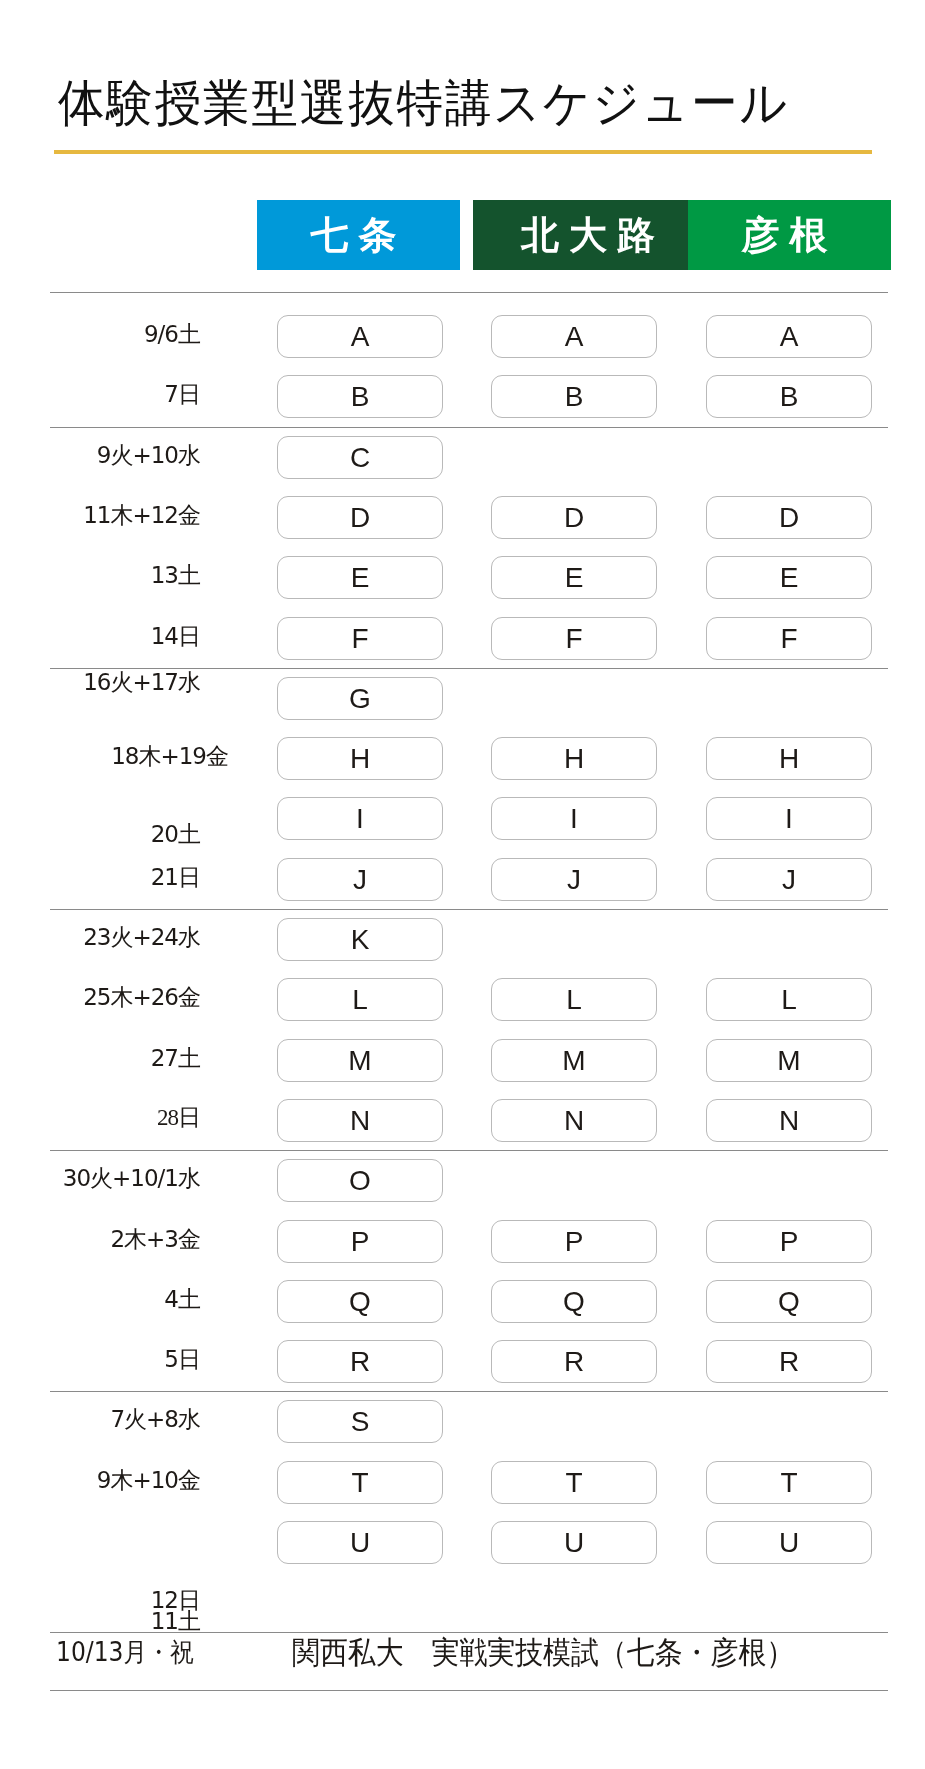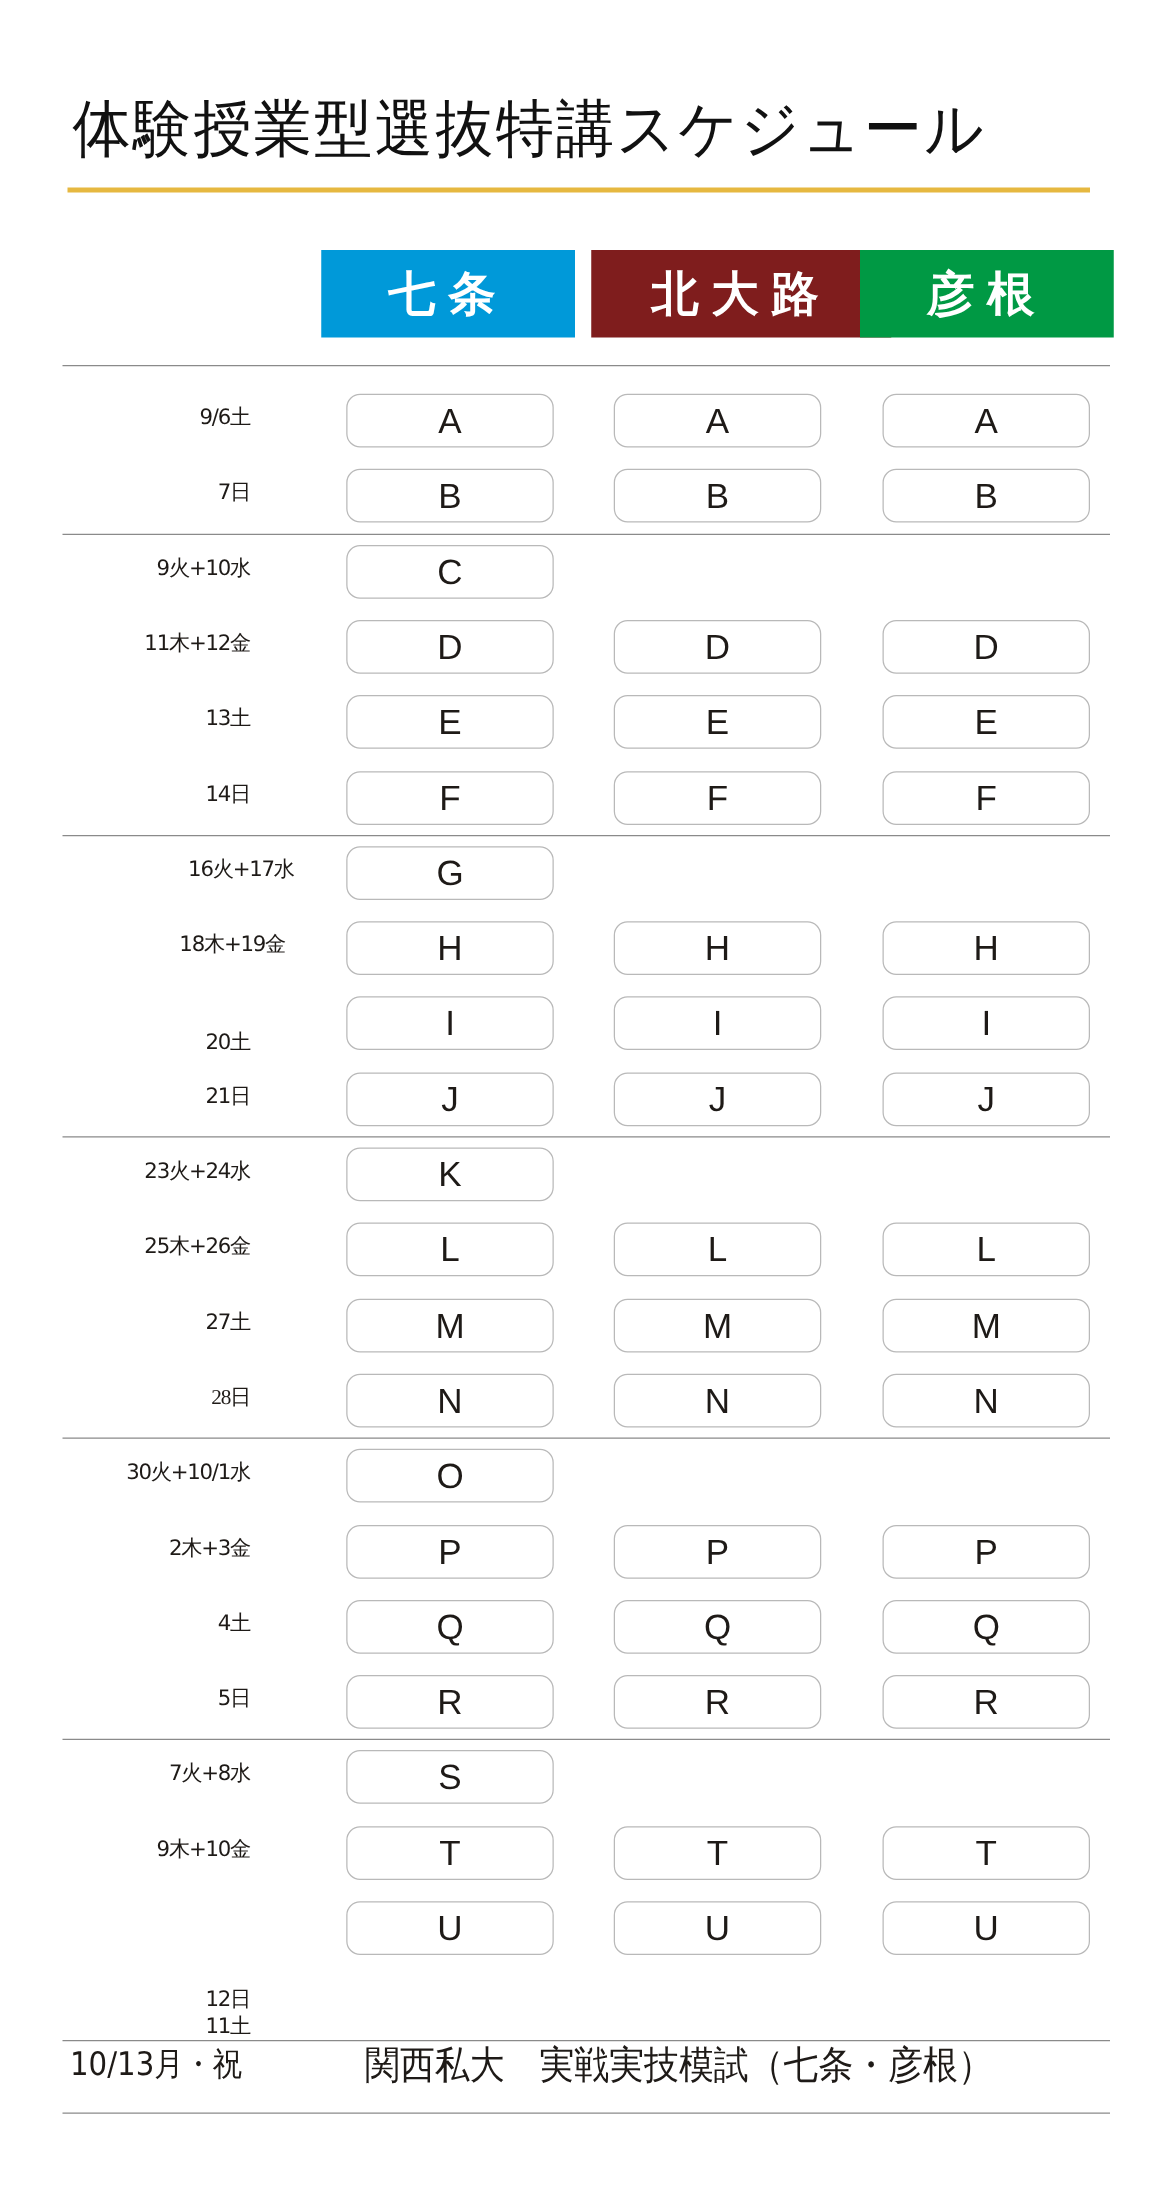--- a/index.html
+++ b/index.html
@@ -4,35 +4,35 @@
 <style>
   html, body { margin:0; padding:0; background:#ffffff; }
   body { width:925px; height:1769px; position:relative; overflow:hidden;
          font-family:"DejaVu Sans", "Liberation Sans", sans-serif; color:#1e1a17; }
   .title { position:absolute; left:58px; top:72px; font-size:50px; letter-spacing:2px;
            font-weight:400; white-space:nowrap; line-height:62px; color:#111; transform:scaleX(0.93); transform-origin:left center; }
   .title-rule { position:absolute; left:54px; top:150px; width:818px; height:4px; background:#e6b840; }
   .head { position:absolute; top:200px; height:70px; color:#fff; font-weight:700; font-size:38px;
           display:flex; align-items:center; justify-content:center; letter-spacing:10px; }
   .hline { position:absolute; left:50px; width:838px; height:1px; background:#8a8a8a; }
-  .date { position:absolute; width:200px; left:0; text-align:right; font-size:17px; line-height:30px;
+  .date { position:absolute; width:200px; left:0; text-align:right; font-size:23px; line-height:30px;
           letter-spacing:-1px; white-space:nowrap; }
   .slot { position:absolute; width:166px; height:43px; border:1.5px solid #b9b9b9; border-radius:11px;
           box-sizing:border-box; background:#fff; display:flex; align-items:center; justify-content:center;
           font-family:"Liberation Sans", sans-serif; font-size:28px; color:#1e1a17; cursor:pointer; }
   .footer-text { position:absolute; top:1633px; font-size:31px; line-height:38px; white-space:nowrap; transform:scaleX(0.9); transform-origin:left center; }
 </style>
 </head>
 <body>
 
 <div class="title">体験授業型選抜特講スケジュール</div>
 <div class="title-rule"></div>
 
 <div class="head" style="left:257px;width:203px;background:#0099d9;">七条</div>
-<div class="head" style="left:473px;width:240px;background:#7f1d1d;">北大路</div>
+<div class="head" style="left:473px;width:240px;background:#14532d;">北大路</div>
 <div class="head" style="left:688px;width:203px;background:#009944;">彦根</div>
 
 <div id="grid">
     <div class="hline" style="top:292px;"></div>
     <div class="date" style="top:319px;">9/6土</div>
     <div class="slot" style="left:277px;top:315px;">A</div>
     <div class="slot" style="left:491px;top:315px;">A</div>
     <div class="slot" style="left:706px;top:315px;">A</div>
     <div class="date" style="top:379px;">7日</div>
     <div class="slot" style="left:277px;top:375px;">B</div>
@@ -47,21 +47,21 @@
     <div class="slot" style="left:706px;top:496px;">D</div>
     <div class="date" style="top:560px;">13土</div>
     <div class="slot" style="left:277px;top:556px;">E</div>
     <div class="slot" style="left:491px;top:556px;">E</div>
     <div class="slot" style="left:706px;top:556px;">E</div>
     <div class="date" style="top:621px;">14日</div>
     <div class="slot" style="left:277px;top:617px;">F</div>
     <div class="slot" style="left:491px;top:617px;">F</div>
     <div class="slot" style="left:706px;top:617px;">F</div>
     <div class="hline" style="top:668px;"></div>
-    <div class="date" style="top:681px;margin-left:35px;">16火+17水</div>
+    <div class="date" style="top:667px;">16火+17水</div>
     <div class="slot" style="left:277px;top:677px;">G</div>
     <div class="date" style="top:741px;margin-left:28px;">18木+19金</div>
     <div class="slot" style="left:277px;top:737px;">H</div>
     <div class="slot" style="left:491px;top:737px;">H</div>
     <div class="slot" style="left:706px;top:737px;">H</div>
     <div class="date" style="top:801px;margin-top:18px;">20土</div>
     <div class="slot" style="left:277px;top:797px;">I</div>
     <div class="slot" style="left:491px;top:797px;">I</div>
     <div class="slot" style="left:706px;top:797px;">I</div>
     <div class="date" style="top:862px;">21日</div>

